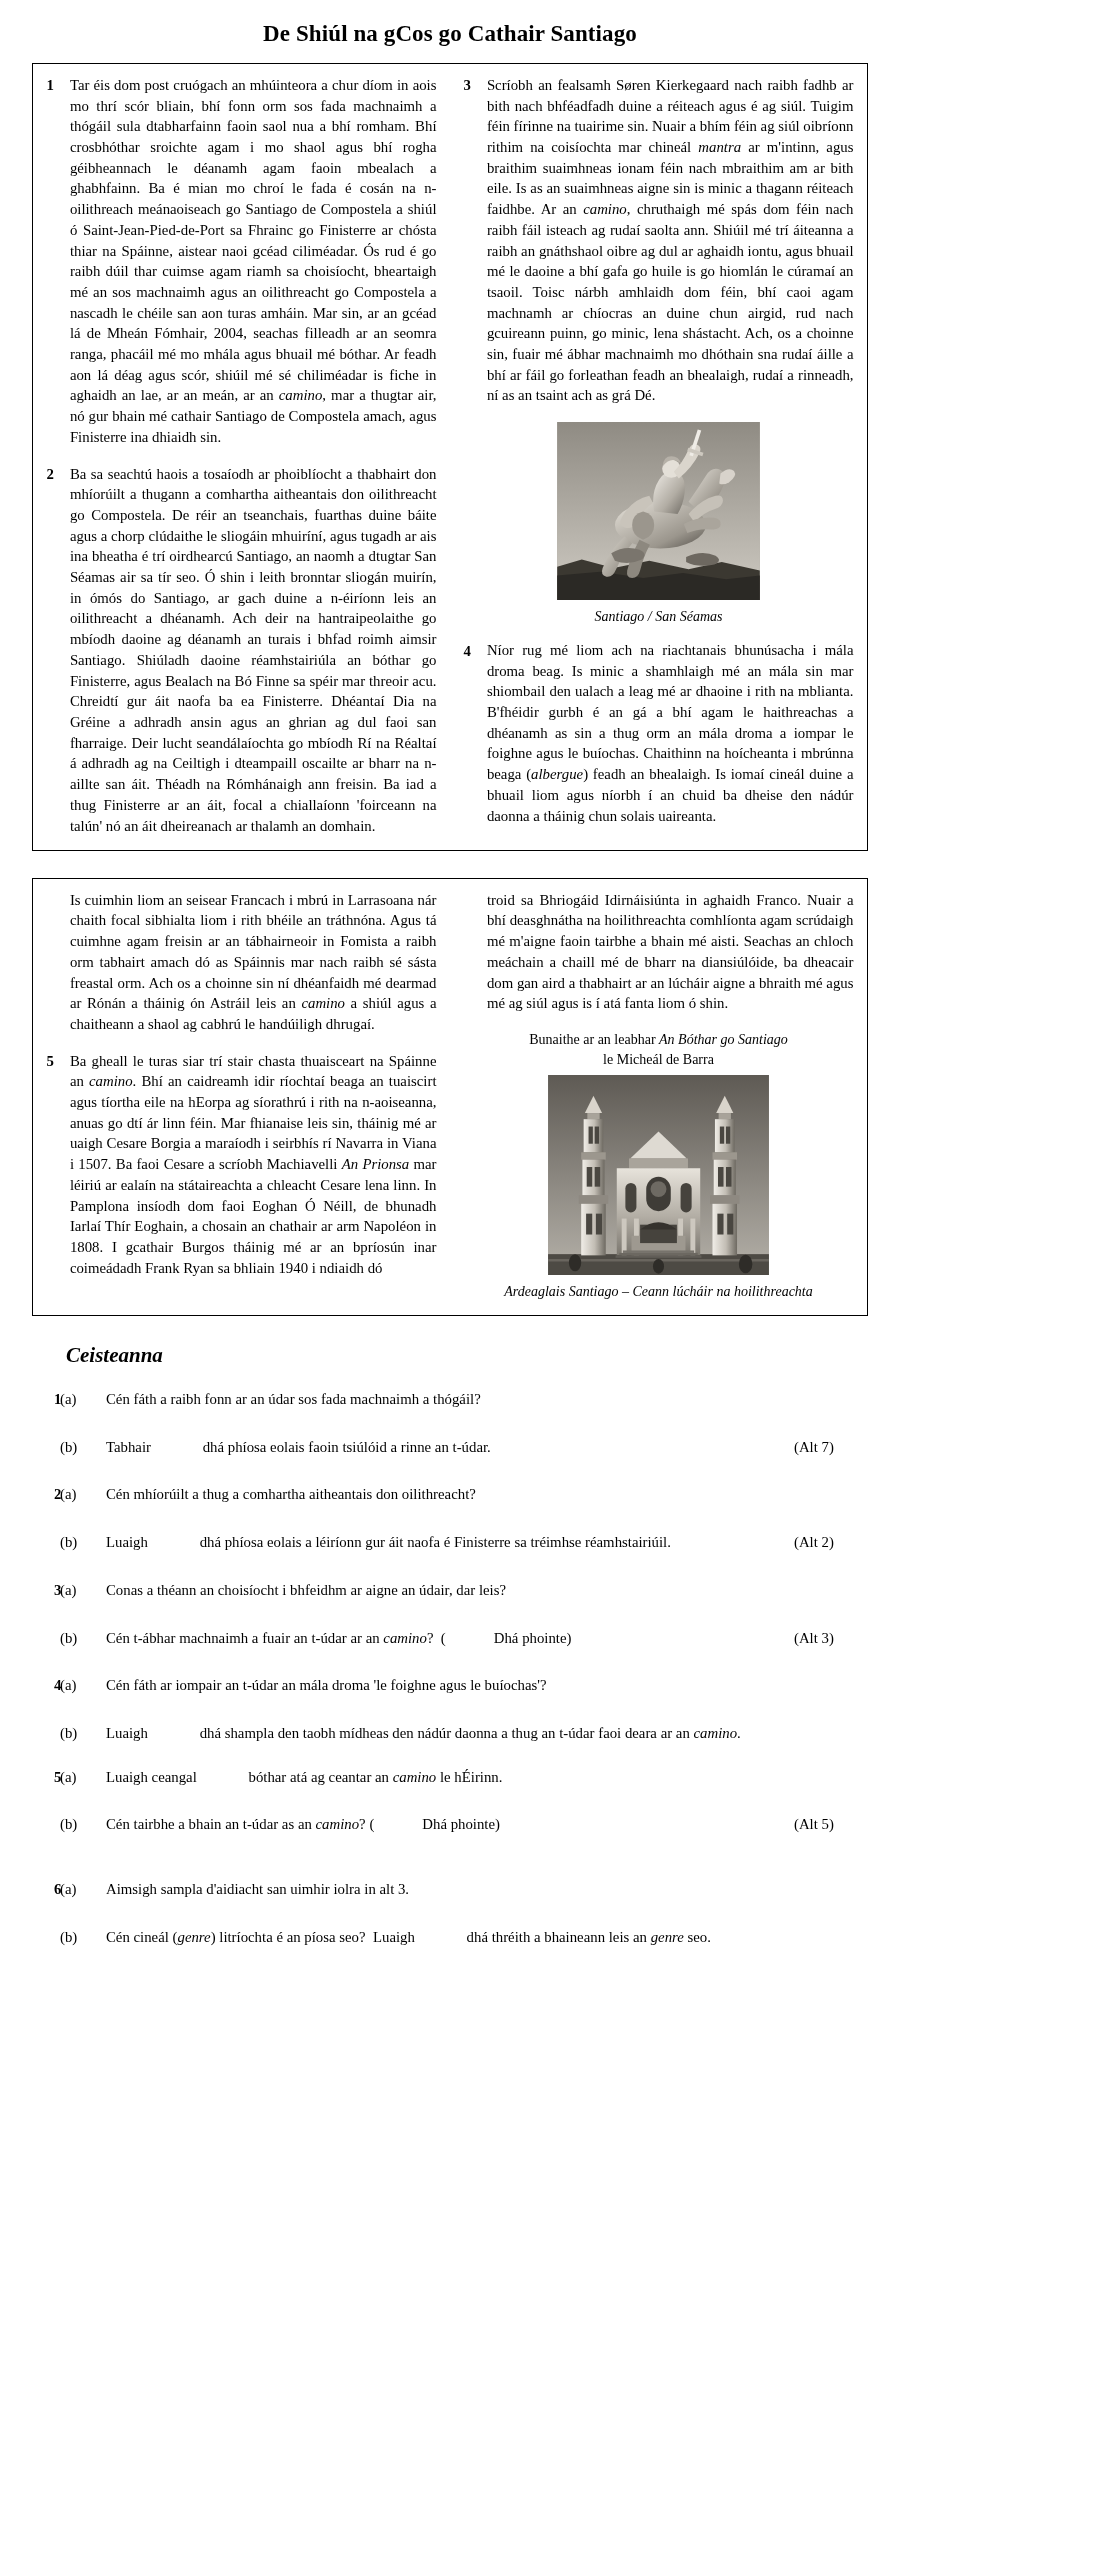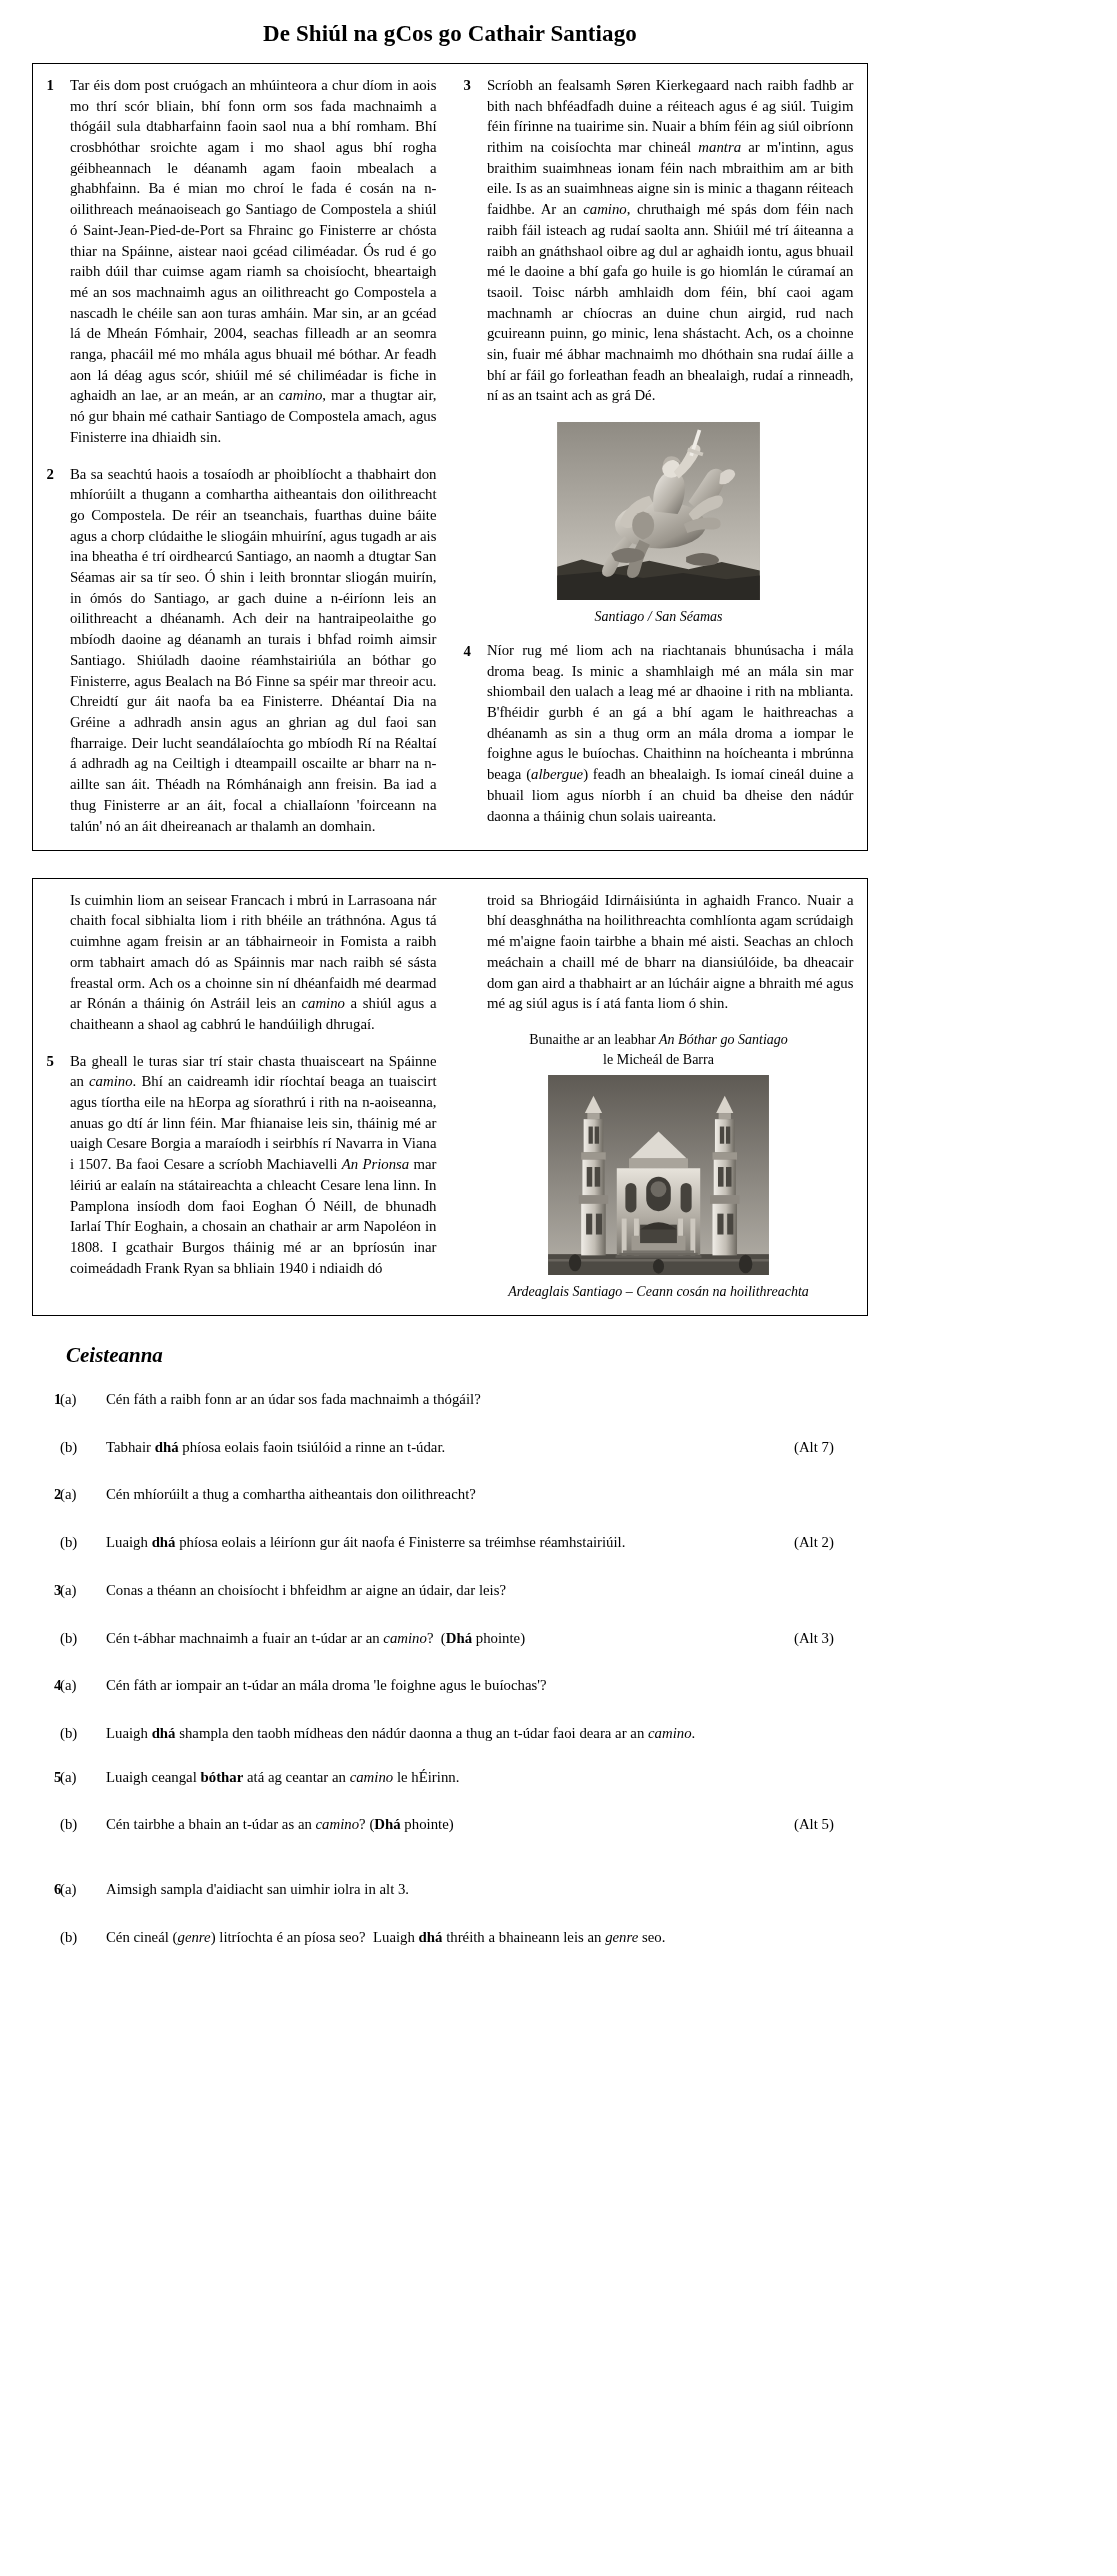--- a/index.html
+++ b/index.html
@@ -66,21 +66,21 @@
     min-width: 0;
     font-size: 14.8px;
     line-height: 1.40;
     text-align: justify;
     text-justify: inter-word;
     hyphens: none;
   }
   .para.no-num .para-body { margin-left: 0; }
 
   em.it { font-style: italic; }
-  b.bd { font-weight: bold; }
+  b.bd { font-weight: normal; margin-left: 48px; }
 
   
   figure {
     margin: 6.1px 0 0 0;
     text-align: center;
   }
   .fig-frame {
     display: block;
     margin: 0 auto;
     background: #b9b5ad;
@@ -345,21 +345,21 @@
 
               <rect x="122" y="286" width="116" height="4" fill="#77736c"></rect>
               <rect x="116" y="290" width="128" height="4" fill="#6c6861"></rect>
               <rect x="110" y="294" width="140" height="4" fill="#615d57"></rect>
             </g>
 
             <ellipse cx="44" cy="306" rx="10" ry="14" fill="#2e2c28"></ellipse>
             <ellipse cx="322" cy="308" rx="11" ry="15" fill="#2e2c28"></ellipse>
             <ellipse cx="180" cy="312" rx="9" ry="12" fill="#2e2c28"></ellipse>
           </svg>
-          <figcaption>Ardeaglais Santiago – Ceann cosán na hoilithreachta</figcaption>
+          <figcaption>Ardeaglais Santiago – Ceann lúcháir na hoilithreachta</figcaption>
         </figure>
 
       </div>
     </div>
   </div>
 
   <div class="ceisteanna-title">Ceisteanna</div>
 
   <div class="q-list">
 

